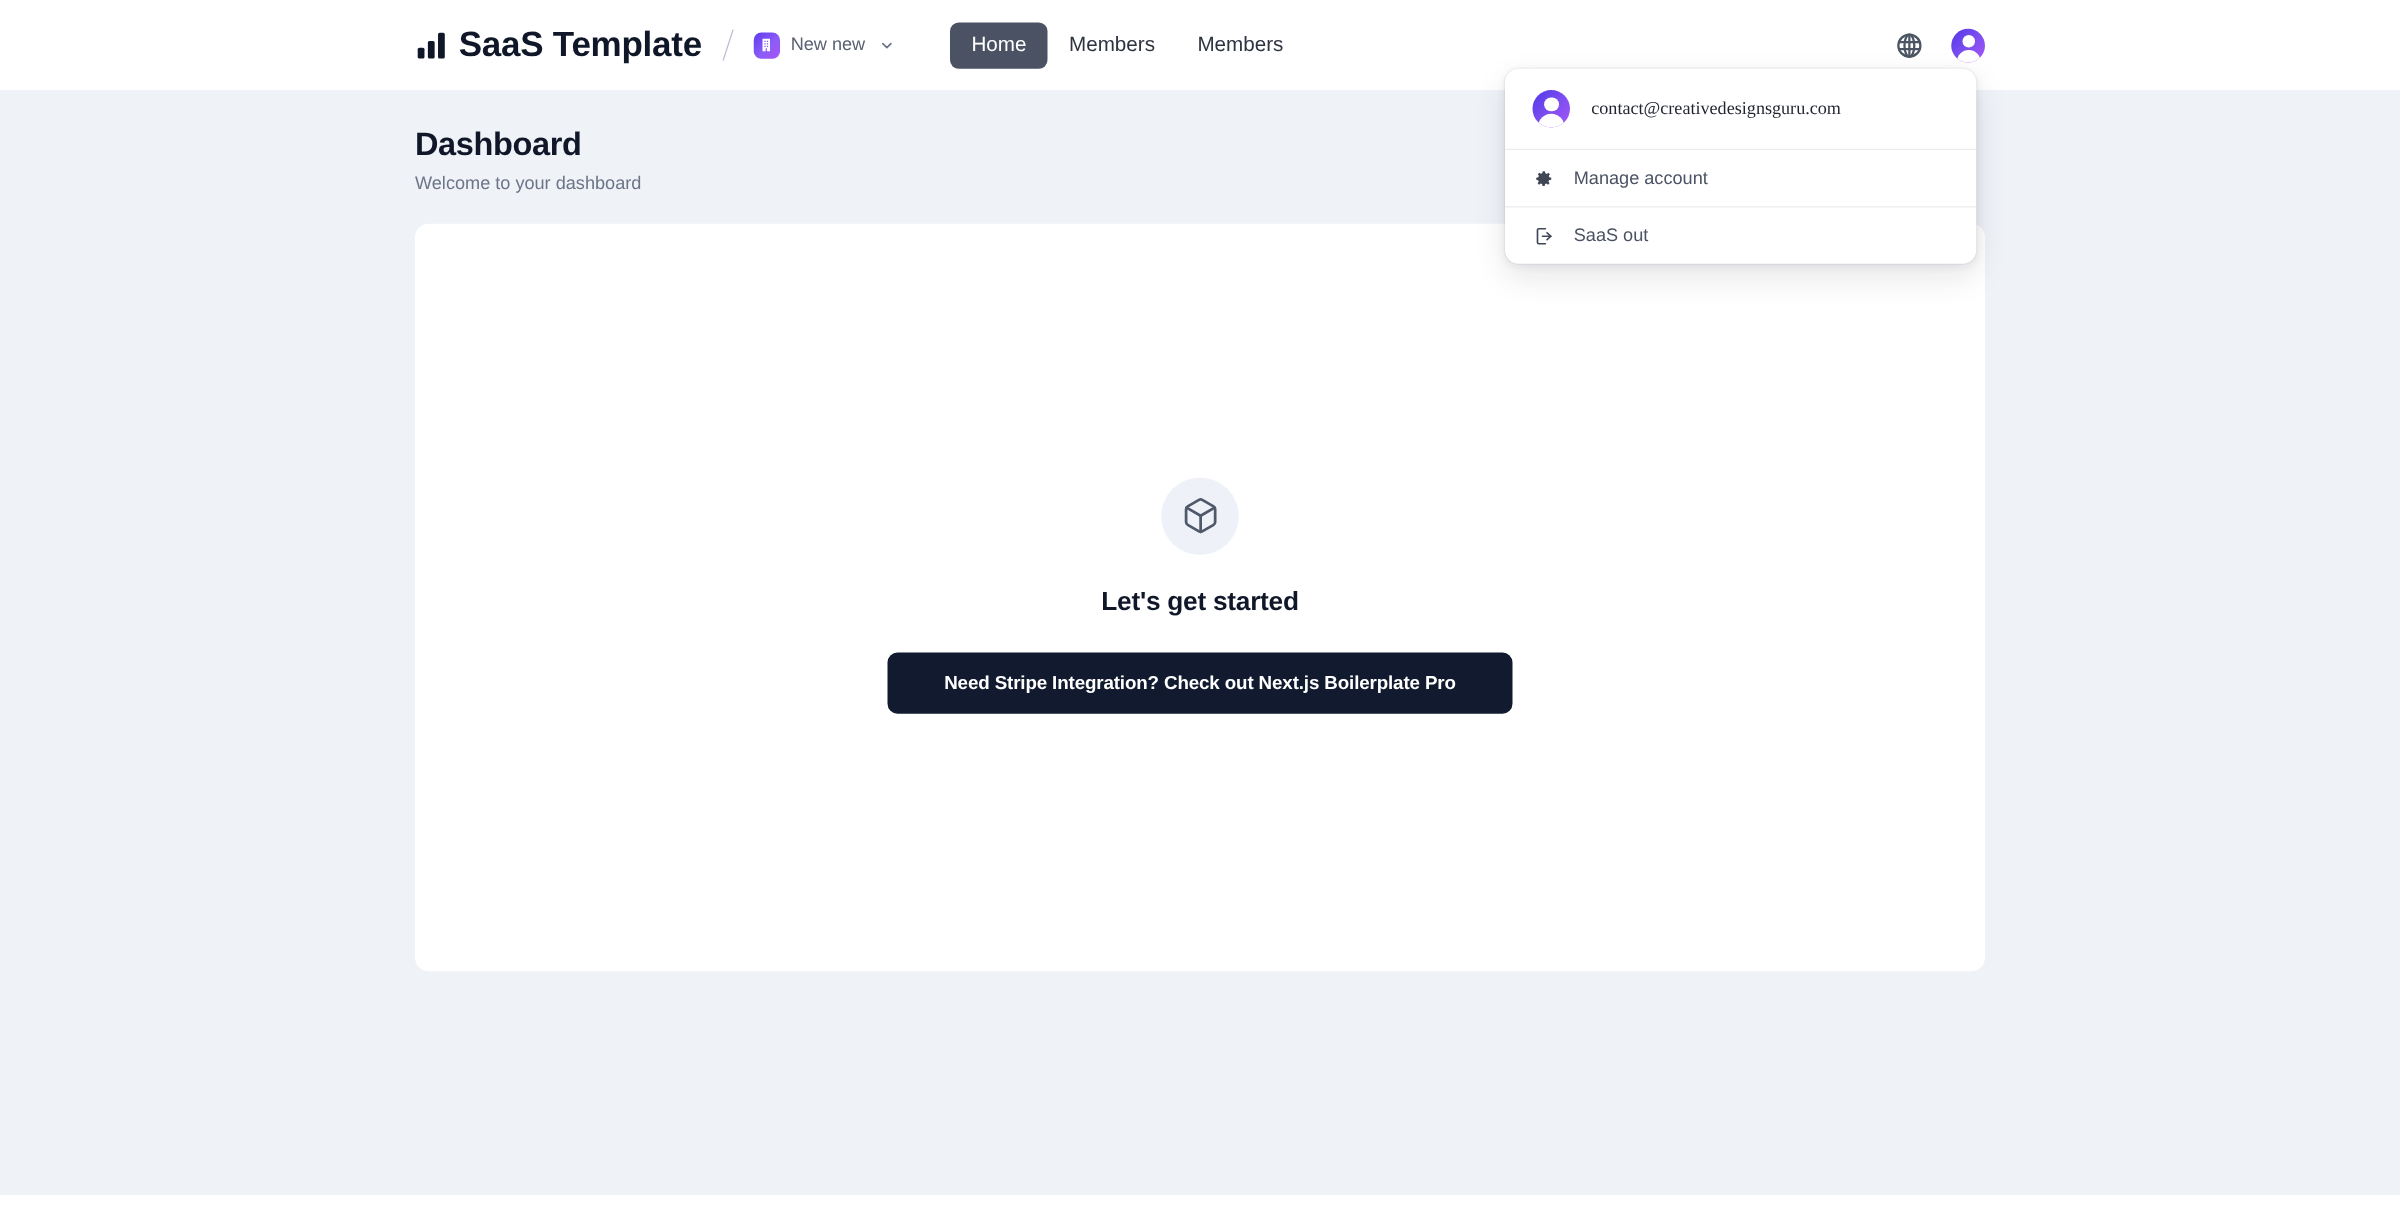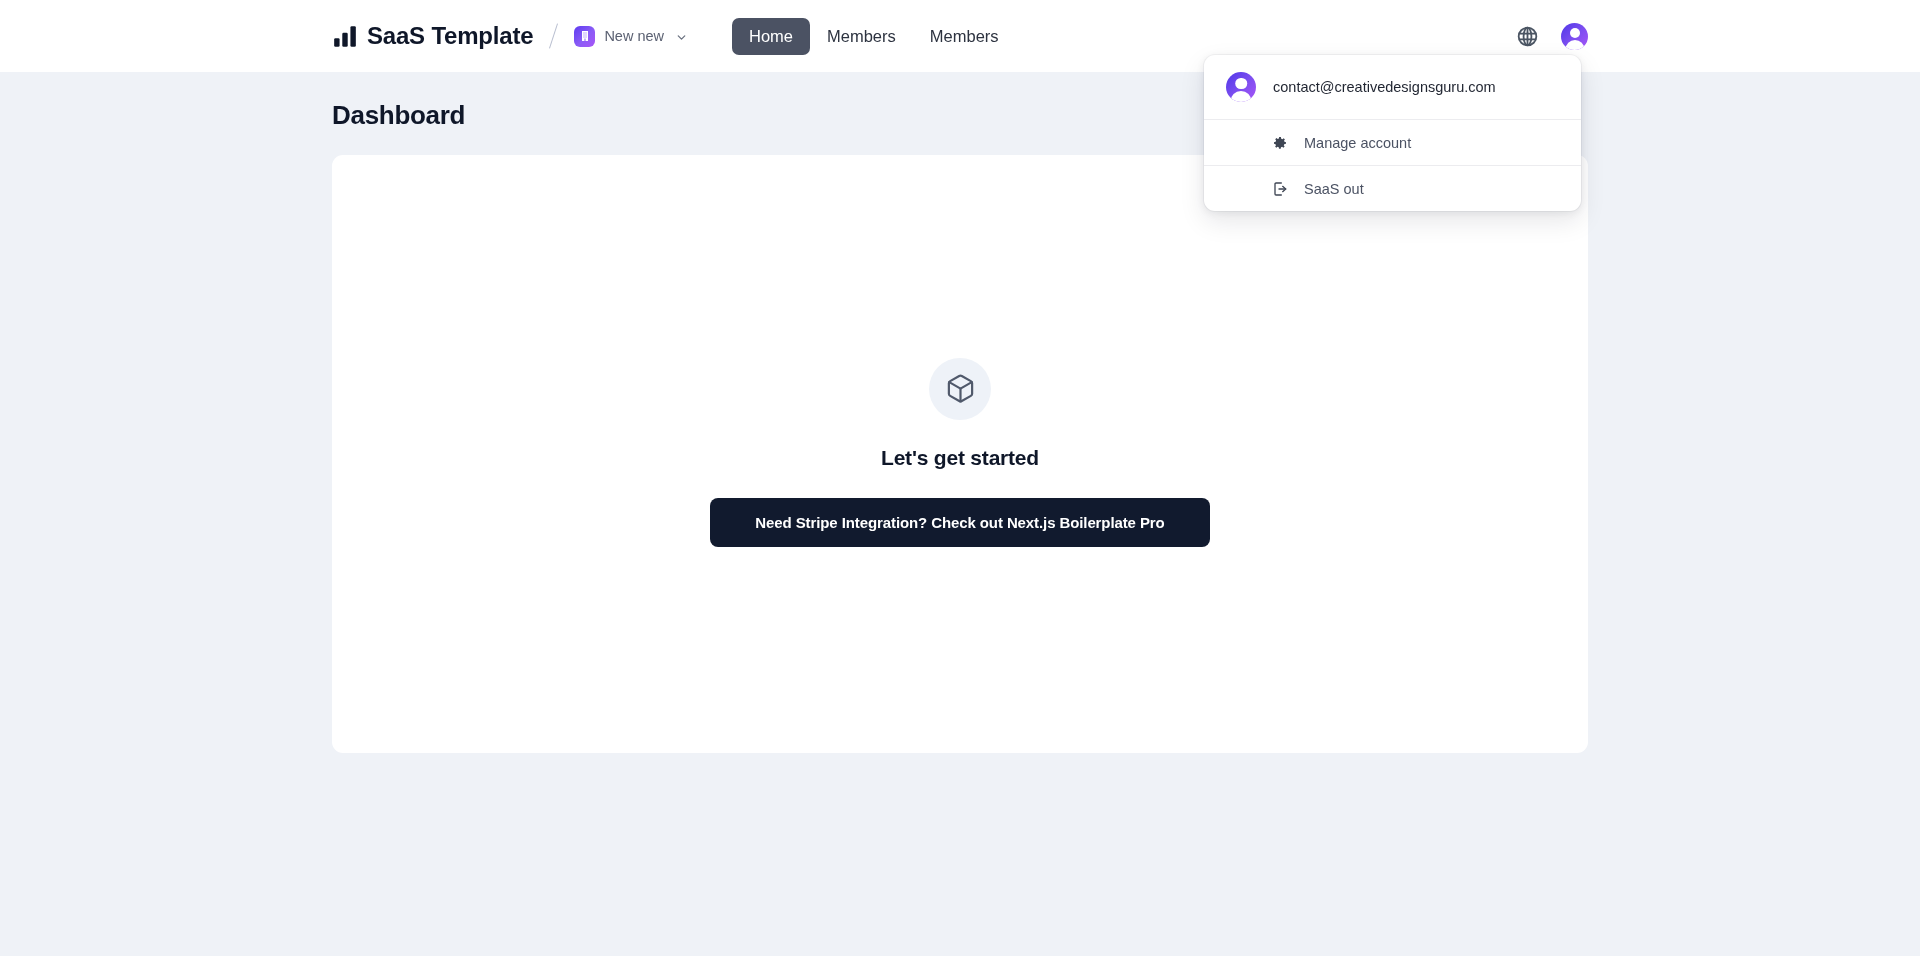--- a/index.html
+++ b/index.html
@@ -40,21 +40,21 @@
     gap: 9px;
     flex: none;
   }
   .brand-logo {
     width: 26px;
     height: 26px;
     display: block;
     color: #0f1729;
   }
   .brand-name {
-    font-size: 24px;
+    font-size: 28px;
     font-weight: bold;
     color: #0f1729;
     letter-spacing: -0.2px;
     white-space: nowrap;
   }
 
   .brand-divider {
     width: 1px;
     height: 26px;
     background: #b9bfd0;
@@ -168,20 +168,21 @@
                 0 0 0 1px rgba(15,23,42,0.045);
     z-index: 50;
     overflow: hidden;
   }
   .dd-account {
     display: flex;
     align-items: center;
     gap: 17px;
     padding: 17px 22px;
     cursor: default;
+    font-family: Liberation Serif, serif;
   }
   .dd-avatar {
     width: 30px; height: 30px;
     border-radius: 50%;
     background: linear-gradient(135deg, #4f37e8 0%, #7c4ef0 50%, #a855f7 100%);
     position: relative;
     overflow: hidden;
     flex: none;
   }
   .dd-avatar .avatar-head {
@@ -200,21 +201,20 @@
   .dd-sep {
     height: 1px;
     background: #ececef;
   }
   .dd-item {
     display: flex;
     align-items: center;
     gap: 16px;
     padding: 14px 22px;
     cursor: pointer;
-    margin-left: 45px;
   }
   .dd-icon {
     width: 17px; height: 17px;
     display: flex; align-items: center; justify-content: center;
     color: #3f4654;
     flex: none;
   }
   .dd-icon svg { width: 16px; height: 16px; display: block; }
   .dd-label {
     font-size: 14.5px;
@@ -416,20 +416,21 @@
         <line x1="10.5" y1="12" x2="20.5" y2="12"></line>
       </svg>
     </span>
     <span class="dd-label">SaaS out</span>
   </div>
 
 </div>
 
 <main class="page-inner">
   <h1 class="page-title">Dashboard</h1>
+  <p class="page-subtitle">Welcome to your dashboard</p>
 
   <section class="card">
     <div class="empty-state">
 
       <div class="empty-icon-circle">
         <svg viewBox="0 0 24 24" fill="none" stroke="currentColor" stroke-width="1.7" stroke-linecap="round" stroke-linejoin="round" aria-hidden="true">
           <path d="M21 16V8a2 2 0 00-1-1.73l-7-4a2 2 0 00-2 0l-7 4A2 2 0 003 8v8a2 2 0 001 1.73l7 4a2 2 0 002 0l7-4A2 2 0 0021 16z"></path>
           <polyline points="3.3 7.05 12 12.1 20.7 7.05"></polyline>
           <line x1="12" y1="12.1" x2="12" y2="22"></line>
         </svg>

